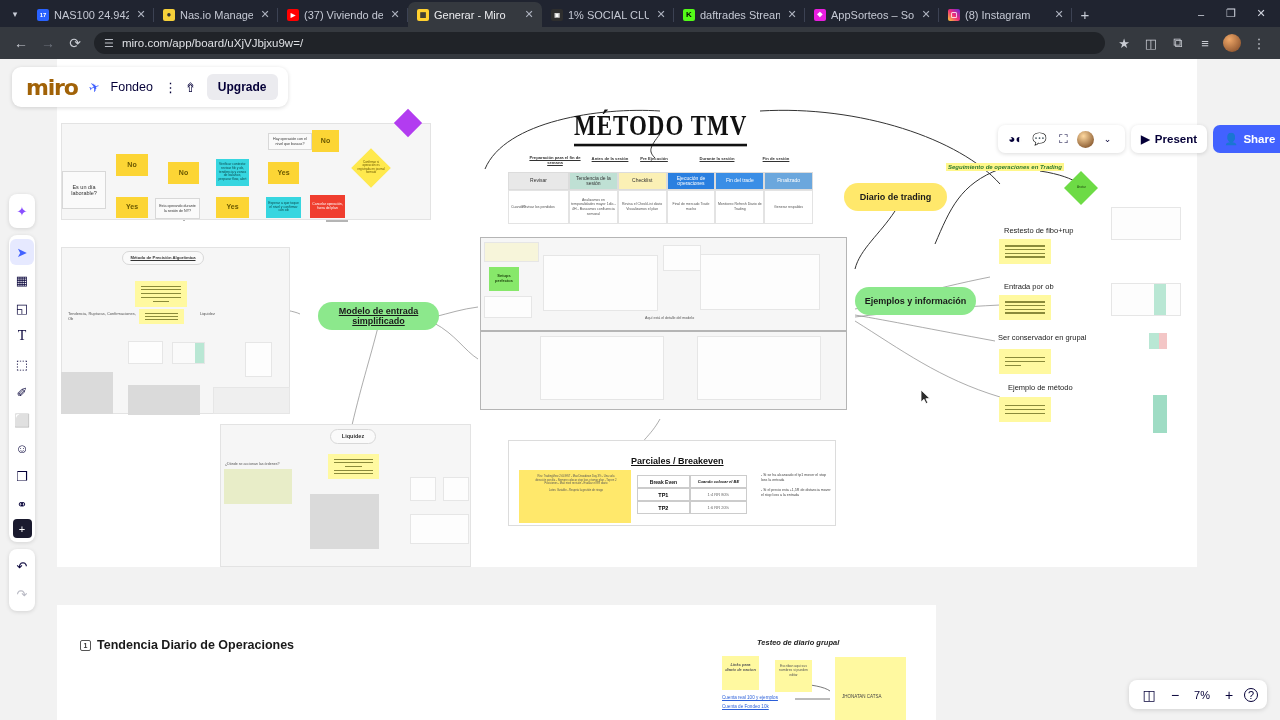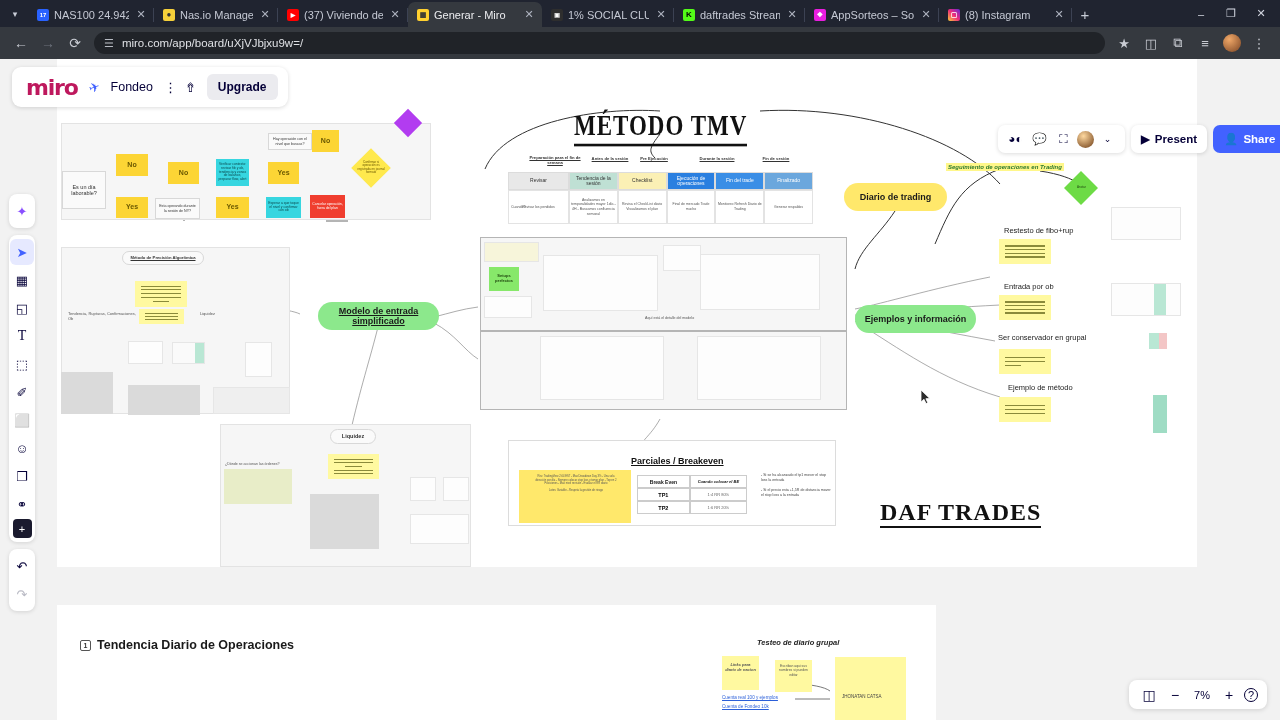--- a/index.html
+++ b/index.html
@@ -93,21 +93,21 @@
   }
 
   .topbar-left {
     position: absolute; top: 8px; left: 12px; height: 40px;
     background: #fff; border-radius: 9px; display: flex;
     align-items: center; padding: 0 10px 0 14px; gap: 11px;
     box-shadow: 0 1px 4px rgba(0,0,0,.14); z-index: 40;
   }
   .miro-logo {
     font-size: 22px; font-weight: 900; letter-spacing: -1.2px;
-    color: #be185d; font-family: "DejaVu Sans", sans-serif;
+    color: #a16207; font-family: "DejaVu Sans", sans-serif;
   }
   .board-name { font-size: 12.5px; color: #050038; }
   .rocket { color: #4262ff; font-size: 13px; transform: rotate(-20deg); }
   .kebab { color: #050038; font-size: 13px; letter-spacing: 0; width: 10px; text-align: center;}
   .share-up { color: #050038; font-size: 13px; }
   .upgrade-btn {
     background: #ebebef; border-radius: 6px; font-size: 12px;
     font-weight: bold; color: #050038; padding: 6px 11px;
   }
 
@@ -598,21 +598,21 @@
       <div class="chartimg" style="left:663px;top:186px;width:38px;height:26px;"></div>
       <div class="chartimg" style="left:700px;top:195px;width:120px;height:56px;"></div>
       <div class="micro" style="left:645px;top:257px;">Aquí está el detalle del modelo</div>
 
       <div class="chartimg" style="left:540px;top:277px;width:124px;height:64px;"></div>
       <div class="chartimg" style="left:697px;top:277px;width:124px;height:64px;"></div>
 
       <div class="pill green" style="position:absolute;left:318px;top:243px;width:121px;height:28px;">
         <span class="u">Modelo de entrada simplificado</span>
       </div>
-      <div class="pill green" style="position:absolute;left:855px;top:246px;width:121px;height:28px;">
+      <div class="pill green" style="position:absolute;left:855px;top:228px;width:121px;height:28px;">
         <span>Ejemplos y información</span>
       </div>
       <div class="pill yellow" style="position:absolute;left:844px;top:124px;width:103px;height:28px;">
         <span>Diario de trading</span>
       </div>
 
       <div class="lbl" style="left:946px;top:104px;font-size:6px;font-style:italic;font-weight:bold;color:#2f7a2f;background:#fff78a;padding:1px 2px;">Seguimiento de operaciones en Trading</div>
 
       <div class="node n-diamond-green" style="left:1069px;top:117px;width:24px;height:24px;">
         <span style="transform:rotate(-45deg);font-size:3px">Anotar</span>
@@ -682,21 +682,20 @@
             <span style="width:48%;font-weight:bold;font-size:5.5px">TP2</span>
             <span style="width:52%;font-size:4px;color:#666">1:6 RR    20%</span>
           </div>
         </div>
         <div class="tp-bullets">
           <div>- <span>Si se ha alcanzado el tp1 mover el stop loss la entrada</span></div>
           <div style="margin-top:4px">- <span>Si el precio esta +1,5R de distancia mover el stop loss a la entrada</span></div>
         </div>
       </div>
 
-      <div class="lbl title-daf" style="left:880px;top:440px;">DAF TRADES</div>
 
       <div class="reg-title">
         <span class="reg-badge">1</span>
         <span>Tendencia Diario de Operaciones</span>
       </div>
 
       <div class="bt-title" style="left:757px;top:579px;">Testeo de diario grupal</div>
 
       <div class="yellow-box" style="left:722px;top:597px;width:37px;height:34px;">
         <div class="micro" style="position:absolute;left:3px;top:6px;width:31px;text-align:center;font-weight:bold;font-style:italic;font-size:4px;">Links para diario de nacion</div>

